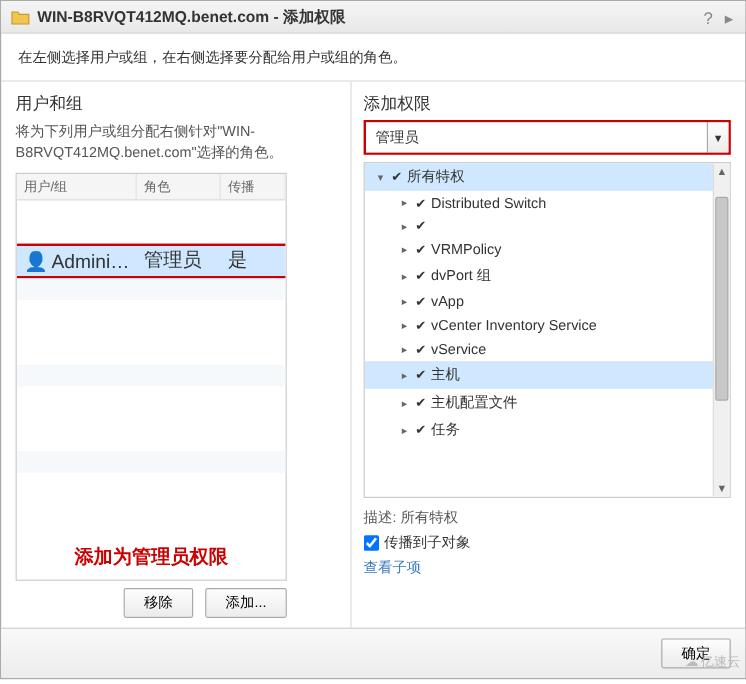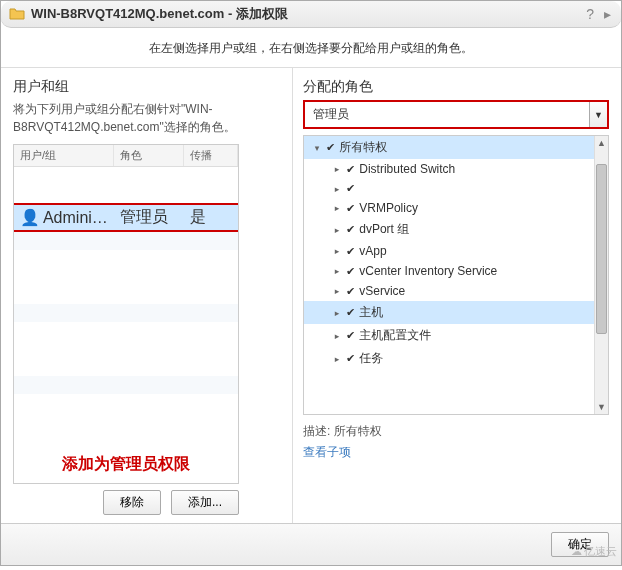--- a/index.html
+++ b/index.html
@@ -1,23 +1,23 @@
 <!DOCTYPE html>
 <html><head>
 <meta charset="utf-8">
 <style>
 * { box-sizing: border-box; margin: 0; padding: 0; }
 body { font-family: Arial, "Microsoft YaHei", sans-serif; font-size: 12px; color: #333; background: #fff; width: 622px; }
 .dialog { border: 1px solid #aaa; background: #fff; }
-.titlebar { background: linear-gradient(#f5f5f5,#e8e8e8); border-bottom: 1px solid #ccc; padding: 4px 8px; display: flex; align-items: center; gap: 6px; border-radius: 10px; }
+.titlebar { background: linear-gradient(#f5f5f5,#e8e8e8); border-bottom: 1px solid #ccc; padding: 4px 8px; display: flex; align-items: flex-end; gap: 6px; }
 .folder-icon svg { width: 16px; height: 16px; display: block; }
 .title-text { font-weight: bold; font-size: 13px; flex: 1; }
 .title-right { display: flex; gap: 6px; }
 .title-right span { color: #888; font-size: 14px; display: inline-block; padding: 0 2px; }
-.instructions { padding: 12px 14px 10px; color: #333; text-align: center; }
+.instructions { padding: 12px 14px 10px; color: #333; }
 .body { display: flex; border-top: 1px solid #ddd; gap: 43px; }
 .left { width: 248px; padding: 10px 10px 8px 12px; }
 .right { flex: 1; padding: 10px 12px 8px 10px; border-left: 1px solid #ddd; }
 .section-title { font-size: 14px; color: #333; margin-bottom: 4px; }
 .section-sub { font-size: 12px; color: #555; line-height: 1.5; margin-bottom: 8px; }
 .grid { border: 1px solid #ccc; width: 100%; }
 .grid-head { display: flex; background: #f5f5f5; border-bottom: 1px solid #ddd; font-size: 11px; color: #666; }
 .grid-head div { padding: 3px 6px; border-right: 1px solid #e4e4e4; }
 .col-user { width: 100px; }
 .col-role { width: 70px; }
@@ -97,21 +97,21 @@
           <div class="annot">添加为管理员权限</div>
         </div>
       </div>
       <div class="left-btns">
         <button class="btn">移除</button>
         <button class="btn">添加...</button>
       </div>
     </div>
 
     <div class="right">
-      <div class="section-title">分配的角色</div>
+      <div class="section-title">添加权限</div>
       <div class="dropdown">
         <div class="dd-text">管理员</div>
         <div class="dd-btn">▼</div>
       </div>
       <div class="tree">
         <div class="node root">
           <span class="tw">▾</span>
           <span class="ck">✔</span>
           <span>所有特权</span>
         </div>
@@ -168,20 +168,24 @@
           </div>
         <div class="tree-scroll">
           <div class="arr">▲</div>
           <div class="thumb"></div>
           <div class="arr" style="position:absolute;bottom:0;width:100%">▼</div>
         </div>
       </div>
       <div class="desc">
         <span>描述:</span> <span>所有特权</span>
       </div>
+      <div class="prop-row">
+        <input type="checkbox" checked="" style="">
+        <span>传播到子对象</span>
+      </div>
       <span class="link">查看子项</span>
     </div>
   </div>
 
   <div class="footer">
     <button class="btn">确定</button>
   </div>
 
   <div class="logo">
     <span>☁</span>

